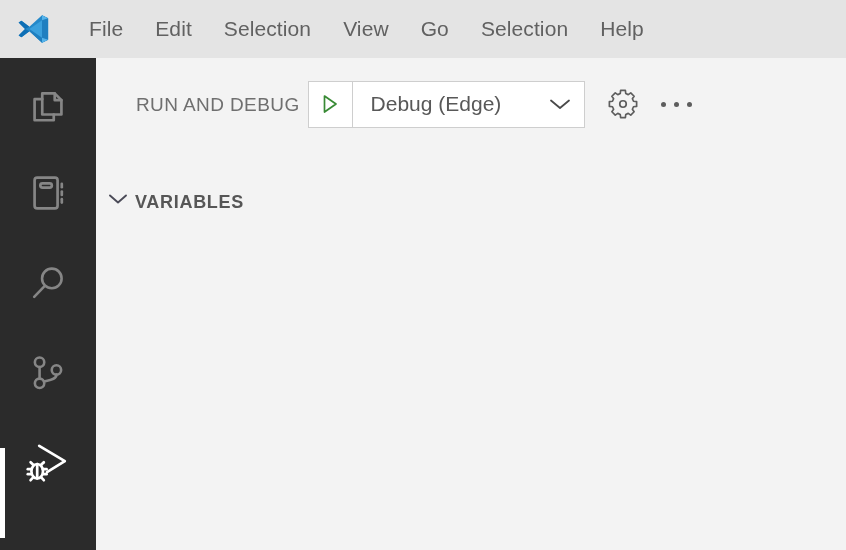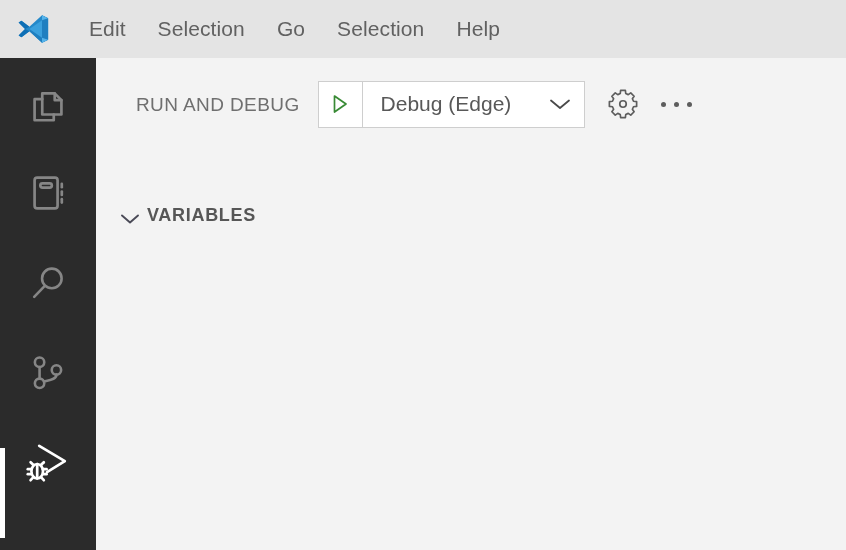--- a/index.html
+++ b/index.html
@@ -102,21 +102,21 @@
   .panel-title {
     font-size: 19px;
     color: #6f6f6f;
     letter-spacing: 0.4px;
     margin-left: 40px;
     white-space: nowrap;
     line-height: 1;
   }
 
   .config-select {
-    margin-left: 18px;
+    margin-left: 8px;
     width: 397px;
     height: 47px;
     background: #ffffff;
     border: 1px solid #cecece;
     display: flex;
     align-items: center;
     cursor: pointer;
     position: relative;
   }
 
@@ -161,23 +161,23 @@
 
   .dot { width: 5px; height: 5px; border-radius: 50%; background: #5d5d5d; }
   .dots { display: flex; gap: 8px; align-items: center; }
 
   
   .section-header {
     position: absolute;
     left: 0; top: 134px;
     width: 750px; height: 34px;
     display: flex;
-    align-items: flex-end;
-    cursor: pointer;
-    padding-left: 20px;
+    align-items: flex-start;
+    cursor: pointer;
+    padding-left: 8px;
   }
 
   .section-chev {
     width: 28px;
     display: flex;
     align-items: center;
     justify-content: center;
     flex: 0 0 auto;
   }
 
@@ -208,22 +208,24 @@
       <path d="M75 12 L92 20 L92 80 L75 88 L40 56 L18 73 L10 68 L28 50 L10 32 L18 27 L40 44 Z" fill="#2489ca"></path>
       <path d="M75 12 L92 20 L92 80 L75 88 L40 56 L75 26 Z" fill="#1f7fc0"></path>
       <path d="M75 26 L75 74 L40 50 Z" fill="#3aa0dd"></path>
       <path d="M10 32 L18 27 L40 44 L28 50 Z" fill="#0f6fb5"></path>
       <path d="M10 68 L18 73 L40 56 L28 50 Z" fill="#0f6fb5"></path>
       <path d="M75 12 L92 20 L75 26 Z" fill="#55b3ea"></path>
       <path d="M75 74 L92 80 L75 88 Z" fill="#55b3ea"></path>
     </svg>
 
     <div class="menu">
+      <div class="menu-item">File</div>
       <div class="menu-item">Edit</div>
       <div class="menu-item">Selection</div>
+      <div class="menu-item">View</div>
       <div class="menu-item">Go</div>
       <div class="menu-item">Selection</div>
       <div class="menu-item">Help</div>
     </div>
   </div>
 
   <div class="activitybar">
 
     <div class="activity-item inactive" style="top:0px;">
       <svg class="ico" width="46" height="46" viewBox="0 0 24 24" fill="none" stroke-width="1.4" stroke-linejoin="round" stroke-linecap="round">

